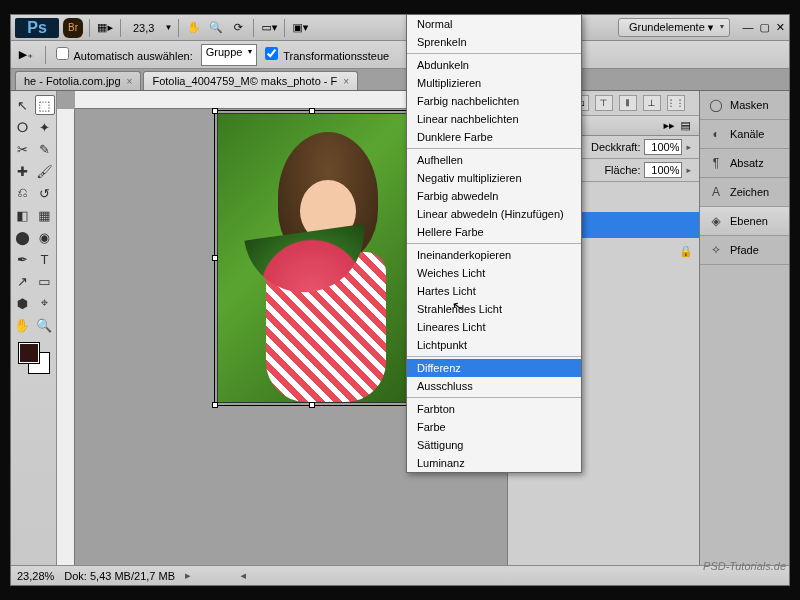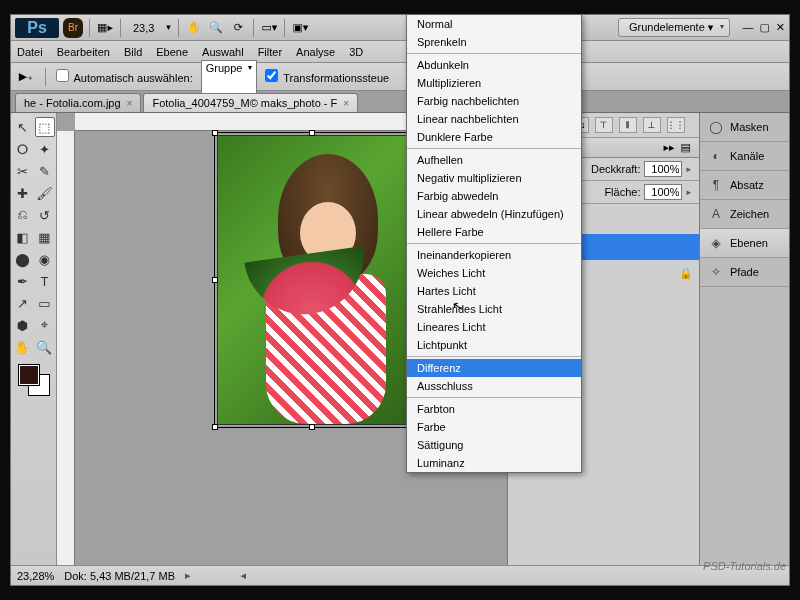--- a/index.html
+++ b/index.html
@@ -11,21 +11,21 @@
 .tb-sep{width:1px;height:18px;background:#8a8a8a;margin:0 2px}
 .tb-btn{width:18px;height:18px;display:flex;align-items:center;justify-content:center;border:1px solid transparent;border-radius:2px}
 .zoom-val{padding:0 6px}
 .workspace{margin-left:auto;padding:2px 16px 2px 10px;background:linear-gradient(#e4e4e4,#cfcfcf);border:1px solid #8a8a8a;border-radius:3px;position:relative}
 .workspace:after{content:"▼";font-size:7px;position:absolute;right:4px;top:4px;color:#444}
 .win-ctrl{display:flex;gap:6px;margin-left:8px;color:#555}
 .menubar{height:22px;background:linear-gradient(#d6d6d6,#c8c8c8);display:flex;align-items:center;padding:0 6px;gap:14px;border-bottom:1px solid #8a8a8a}
 .menubar span{cursor:default}
 .optbar{height:28px;background:linear-gradient(#d6d6d6,#c8c8c8);display:flex;align-items:center;padding:0 6px;gap:8px;border-bottom:1px solid #8a8a8a}
 .optbar input[type=checkbox]{margin-right:2px}
-.combo{background:#fff;border:1px solid #7a7a7a;padding:1px 14px 19px 4px;position:relative}
+.combo{background:#fff;border:1px solid #7a7a7a;padding:1px 14px 7px 4px;position:relative}
 .combo:after{content:"▼";font-size:7px;position:absolute;right:3px;top:3px}
 .tabbar{height:22px;background:#9f9f9f;display:flex;align-items:flex-end;padding:0 4px;border-bottom:1px solid #6a6a6a}
 .tab{background:linear-gradient(#cfcfcf,#bfbfbf);border:1px solid #7a7a7a;border-bottom:none;padding:3px 8px;margin-right:2px;border-radius:3px 3px 0 0;display:flex;align-items:center;gap:6px;max-width:240px;overflow:hidden;white-space:nowrap}
 .tab.active{background:linear-gradient(#e6e6e6,#d4d4d4)}
 .tab .x{color:#666;font-size:10px}
 .workarea{flex:1;display:flex;background:#a0a0a0;overflow:hidden;position:relative}
 .toolbox{width:46px;background:linear-gradient(#d6d6d6,#c8c8c8);border-right:1px solid #8a8a8a;display:flex;flex-direction:column;align-items:center;padding:4px 0}
 .toolgrid{display:grid;grid-template-columns:20px 20px;gap:2px}
 .tool{width:20px;height:20px;display:flex;align-items:center;justify-content:center;border:1px solid transparent;border-radius:2px;font-size:13px;color:#333}
 .tool.sel{background:#fff;border-color:#6a6a6a}
@@ -88,30 +88,20 @@
     <div class="tb-sep"></div>
     <div class="tb-btn">▣▾</div>
     <div class="workspace"><span>Grundelemente ▾</span></div>
     <div class="win-ctrl">
       <span>—</span>
       <span>▢</span>
       <span>✕</span>
     </div>
   </div>
 
-  <div class="menubar">
-    <span>Datei</span>
-    <span>Bearbeiten</span>
-    <span>Bild</span>
-    <span>Ebene</span>
-    <span>Auswahl</span>
-    <span>Filter</span>
-    <span>Analyse</span>
-    <span>3D</span>
-  </div>
 
   <div class="optbar">
     <div class="tb-btn">▶₊</div>
     <div class="tb-sep"></div>
     <label><input type="checkbox" style=""> <span>Automatisch auswählen:</span></label>
     <div class="combo"><span>Gruppe</span></div>
     <label><input type="checkbox" checked="" style=""> <span>Transformationssteue</span></label>
   </div>
 
   <div class="tabbar">

